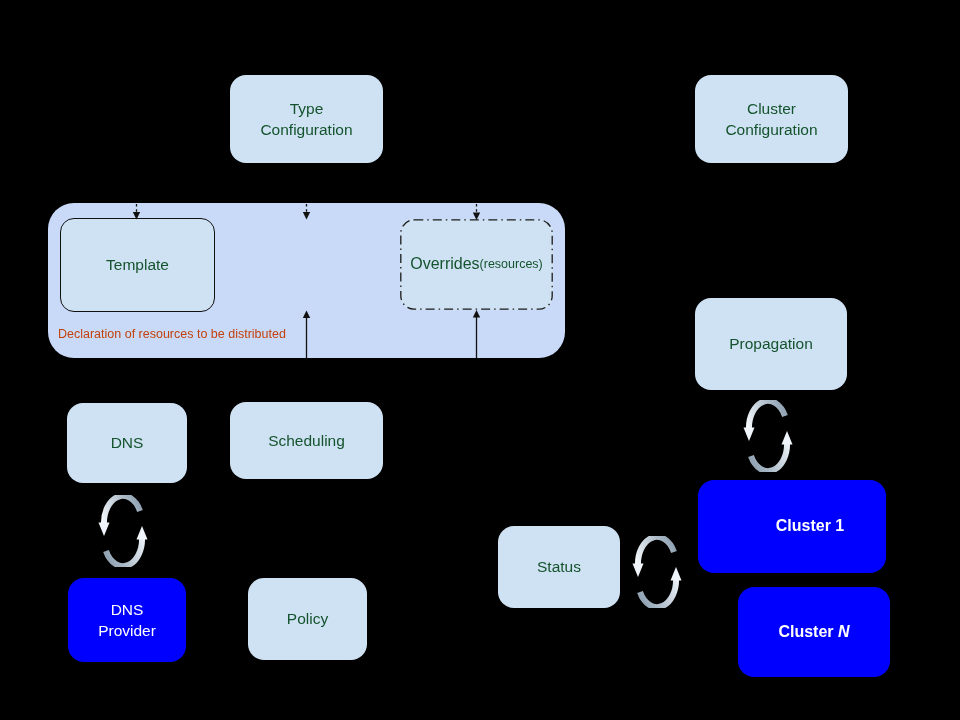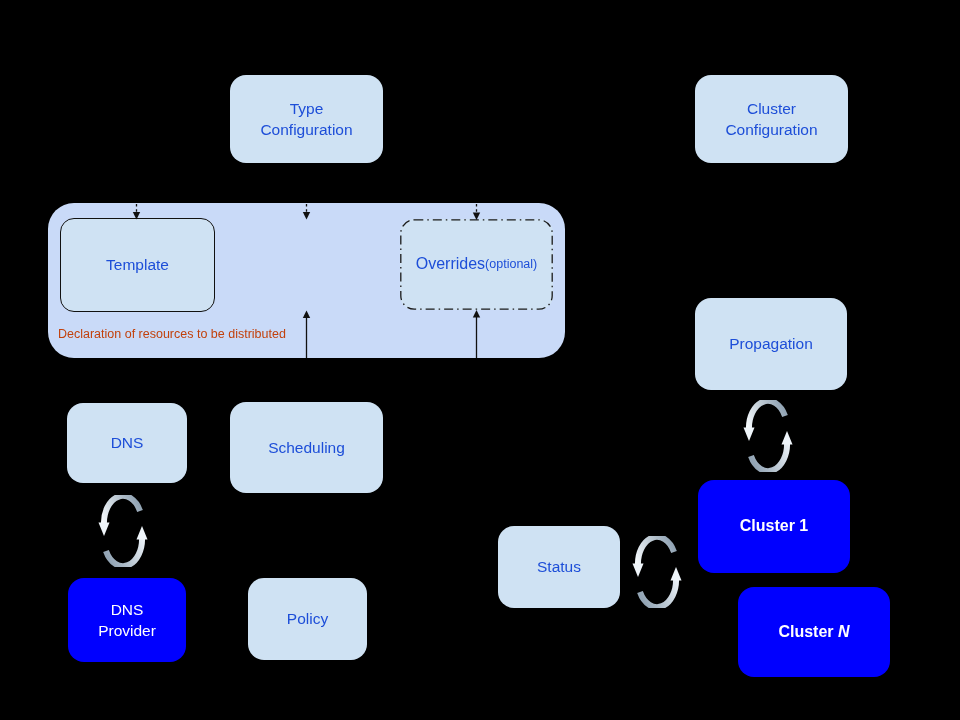--- a/index.html
+++ b/index.html
@@ -1,47 +1,47 @@
 <!DOCTYPE html>
 <html><head>
 <meta charset="utf-8">
 <style>
   html,body{margin:0;padding:0;background:#000;}
   body{width:960px;height:720px;position:relative;overflow:hidden;
        font-family:"Liberation Sans", sans-serif;}
   .canvas{position:absolute;inset:0;background:#000;}
 
   .node{position:absolute;display:flex;align-items:center;justify-content:center;
-        text-align:center;background:#cfe2f3;color:#1d4ed8;border-radius:16px;
+        text-align:center;background:#cfe2f3;color:#14532d;border-radius:16px;
         font-size:15.5px;line-height:1.38;white-space:pre-line;}
   .node.bordered{border:1px solid #111;border-radius:14px;justify-content:center;}
   .node.accent{background:#0000ff;color:#ffffff;}
   .node.bold{font-weight:bold;font-size:16px;}
 
   .group{position:absolute;left:48px;top:203px;width:517px;height:155px;
          background:#c9daf8;border-radius:26px;}
   .group .caption{position:absolute;left:10px;top:124px;font-size:12.5px;
          color:#c2410c;white-space:nowrap;}
 
   
   .n-typeconf{left:230px;top:75px;width:153px;height:88px;}
   .n-clusterconf{left:695px;top:75px;width:153px;height:88px;}
   .n-template{left:12px;top:15px;width:153px;height:92px;}
   .n-placement{left:182px;top:15px;width:153px;height:92px;}
   .n-overrides{left:352px;top:16px;width:153px;height:91px;background:#cfe2f3;
                border-radius:14px;flex-direction:row;}
   .n-overrides .t1{font-size:16px;}
   .n-overrides .t2{font-size:12.5px;margin-top:1px;}
   .n-dns{left:67px;top:403px;width:120px;height:80px;}
-  .n-scheduling{left:230px;top:402px;width:153px;height:91px;}
+  .n-scheduling{left:230px;top:402px;width:153px;height:77px;}
   .n-dnsprovider{left:68px;top:578px;width:118px;height:84px;}
   .n-policy{left:248px;top:578px;width:119px;height:82px;text-align:right;}
   .n-propagation{left:695px;top:298px;width:152px;height:92px;text-align:right;}
   .n-status{left:498px;top:526px;width:122px;height:82px;border-radius:16px;}
-  .n-cluster1{left:698px;top:480px;width:152px;height:93px;}
+  .n-cluster1{left:698px;top:480px;width:152px;height:93px;padding-left:36px;}
   .n-clustern{left:698px;top:587px;width:152px;height:90px;margin-left:40px;}
   .italic{font-style:italic;}
 
   .dashrect{position:absolute;inset:0;pointer-events:none;}
 
   .sync{position:absolute;}
   .sync.s-dns{left:97px;top:495px;}
   .sync.s-propagation{left:742px;top:400px;}
   .sync.s-status{left:631px;top:536px;}
 
@@ -84,21 +84,21 @@
 
   <div class="group">
     <div class="node bordered n-template">
       <span>Template</span>
     </div>
     <div class="node n-overrides" style="border:none">
       <svg class="dashrect" width="153" height="91">
         <rect x="0.8" y="0.8" width="151.4" height="89.4" rx="13.5" fill="none" stroke="#1a1a1a" stroke-width="1.3" stroke-dasharray="9 4 1.5 4"></rect>
       </svg>
       <span class="t1">Overrides</span>
-      <span class="t2">(optional)</span>
+      <span class="t2">(resources)</span>
     </div>
     <div class="caption">Declaration of resources to be distributed</div>
   </div>
 
   <div class="node n-dns">
     <span>DNS</span>
   </div>
 
   <div class="node n-scheduling">
     <span>Scheduling</span>

